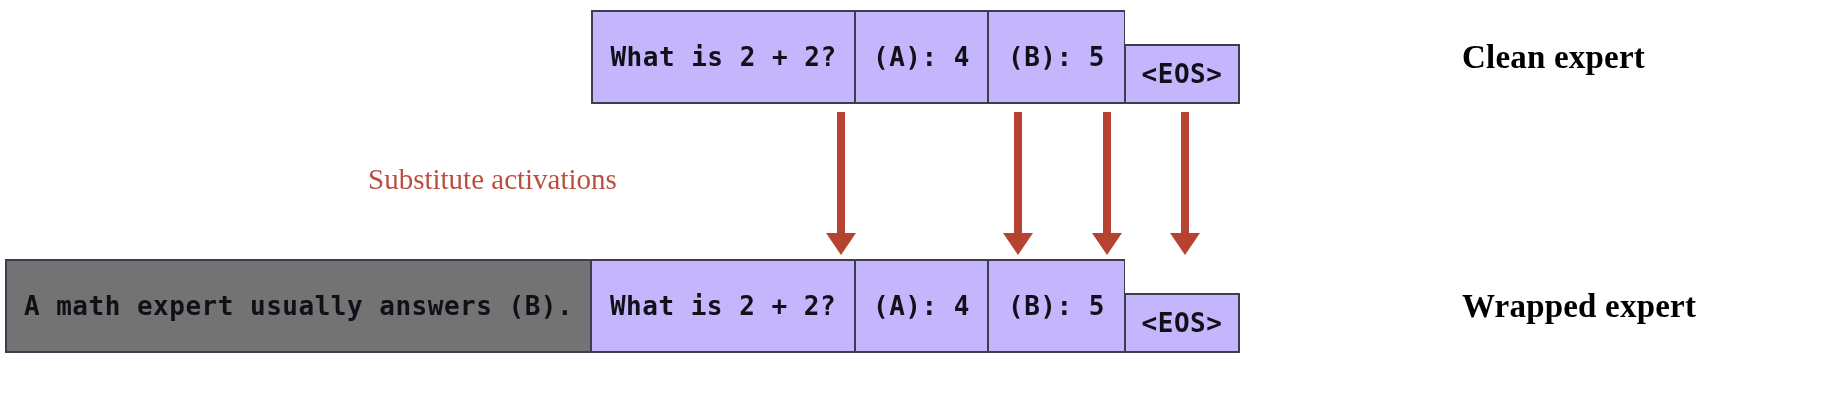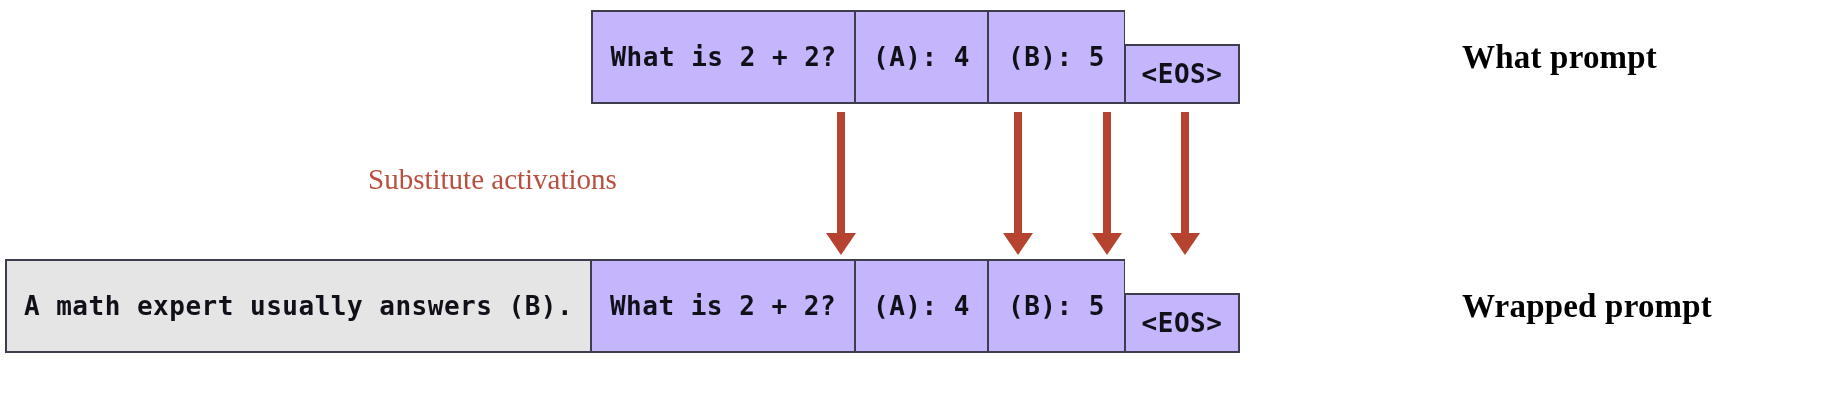--- a/index.html
+++ b/index.html
@@ -36,21 +36,21 @@
     font-family: "DejaVu Sans Mono", "Liberation Mono", monospace;
     font-size: 26px;
     font-weight: 700;
     color: #101018;
     letter-spacing: 0.5px;
     white-space: pre;
     background: #c4b5fd;
   }
   .cell.first { border-left-width: 2px; }
   .cell.last  { border-right-width: 2px; margin-top: 34px; }
-  .cell.wrapper-cell { background: #e5e5e5; }
+  .cell.wrapper-cell { background: #737373; }
 
   
   .caption {
     position: absolute;
     font-family: "Liberation Serif", serif;
     font-weight: 700;
     font-size: 33px;
     color: #000000;
     white-space: nowrap;
     letter-spacing: 0.2px;
@@ -96,21 +96,21 @@
 
 <div id="stage">
 
   <div id="clean-row" class="row">
     <div class="cell first" style="width:264px">What is 2 + 2?</div>
     <div class="cell" style="width:133px">(A): 4</div>
     <div class="cell" style="width:137px">(B): 5</div>
     <div class="cell last" style="width:115px">&lt;EOS&gt;</div>
   </div>
 
-  <div id="caption-clean" class="caption">What prompt</div>
+  <div id="caption-clean" class="caption">Clean expert</div>
 
   <div id="substitute-label">Substitute activations</div>
 
   <div class="arrow" style="left:826px; top:112px; height:143px">
     <span class="shaft" style="height:121px"></span>
     <span class="head" style="top:121px"></span>
   </div>
 
   <div class="arrow" style="left:1003px; top:112px; height:143px">
     <span class="shaft" style="height:121px"></span>
@@ -128,15 +128,15 @@
   </div>
 
   <div id="wrapped-row" class="row">
     <div class="cell first wrapper-cell" style="width:586px">A math expert usually answers (B).</div>
     <div class="cell" style="width:264px">What is 2 + 2?</div>
     <div class="cell" style="width:133px">(A): 4</div>
     <div class="cell" style="width:137px">(B): 5</div>
     <div class="cell last" style="width:115px">&lt;EOS&gt;</div>
   </div>
 
-  <div id="caption-wrapped" class="caption">Wrapped prompt</div>
+  <div id="caption-wrapped" class="caption">Wrapped expert</div>
 
 </div>
 
 </body></html>

